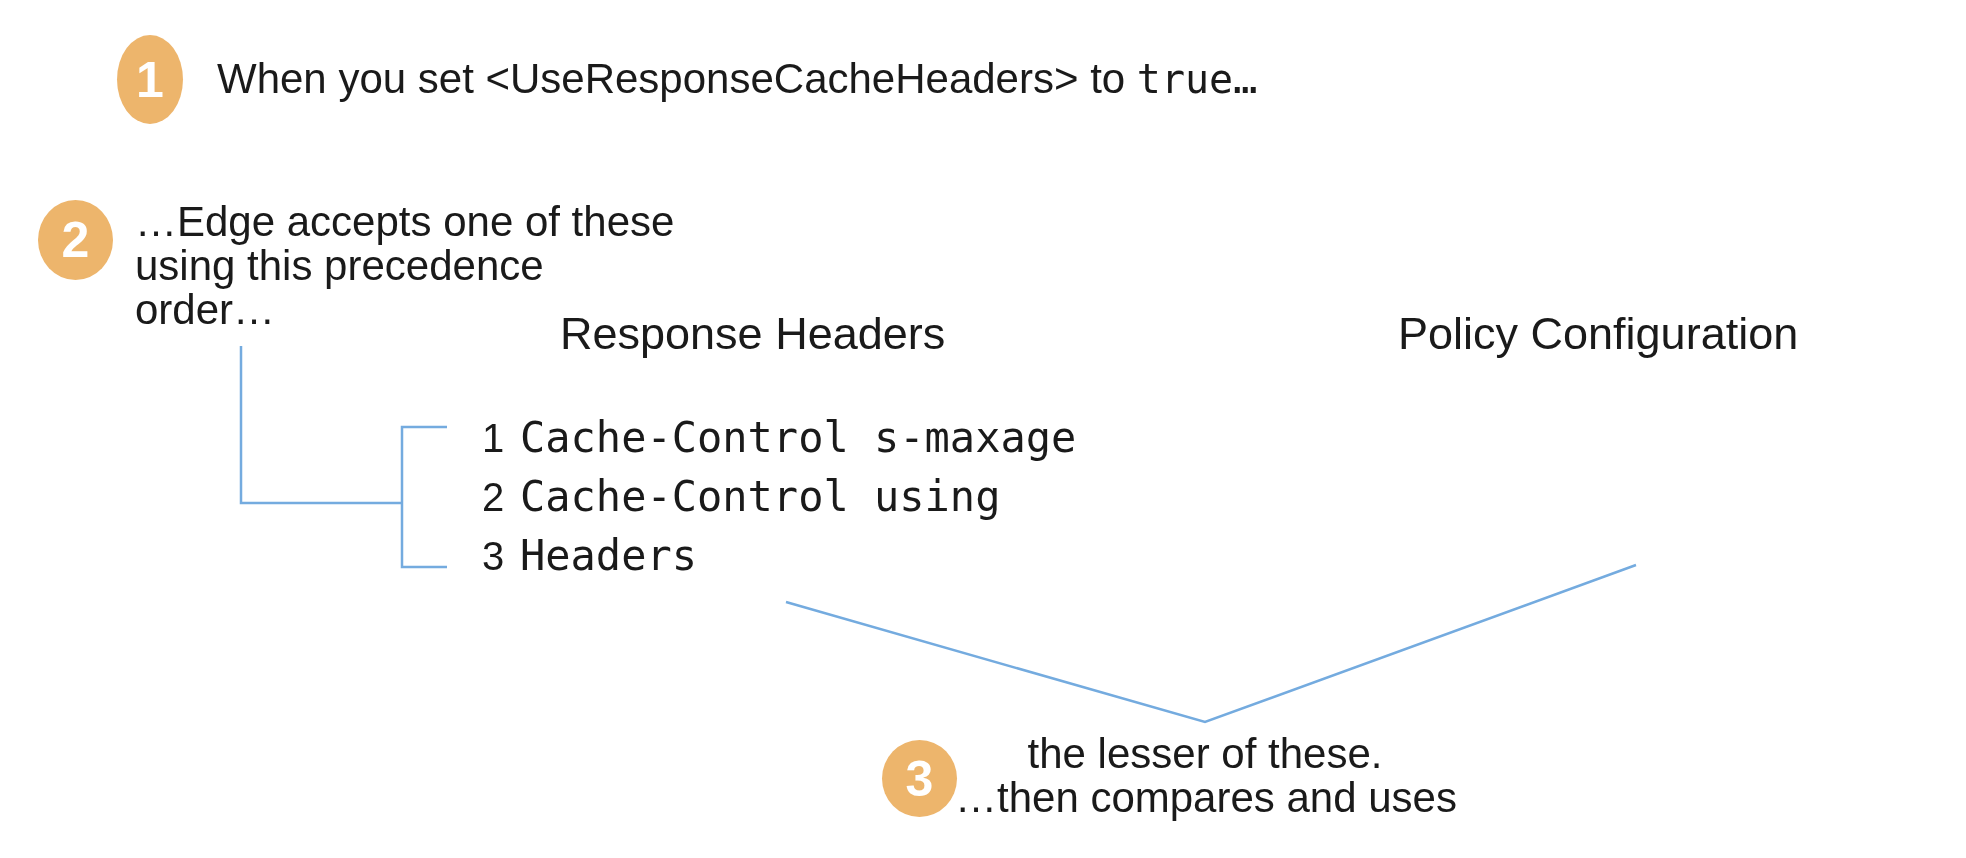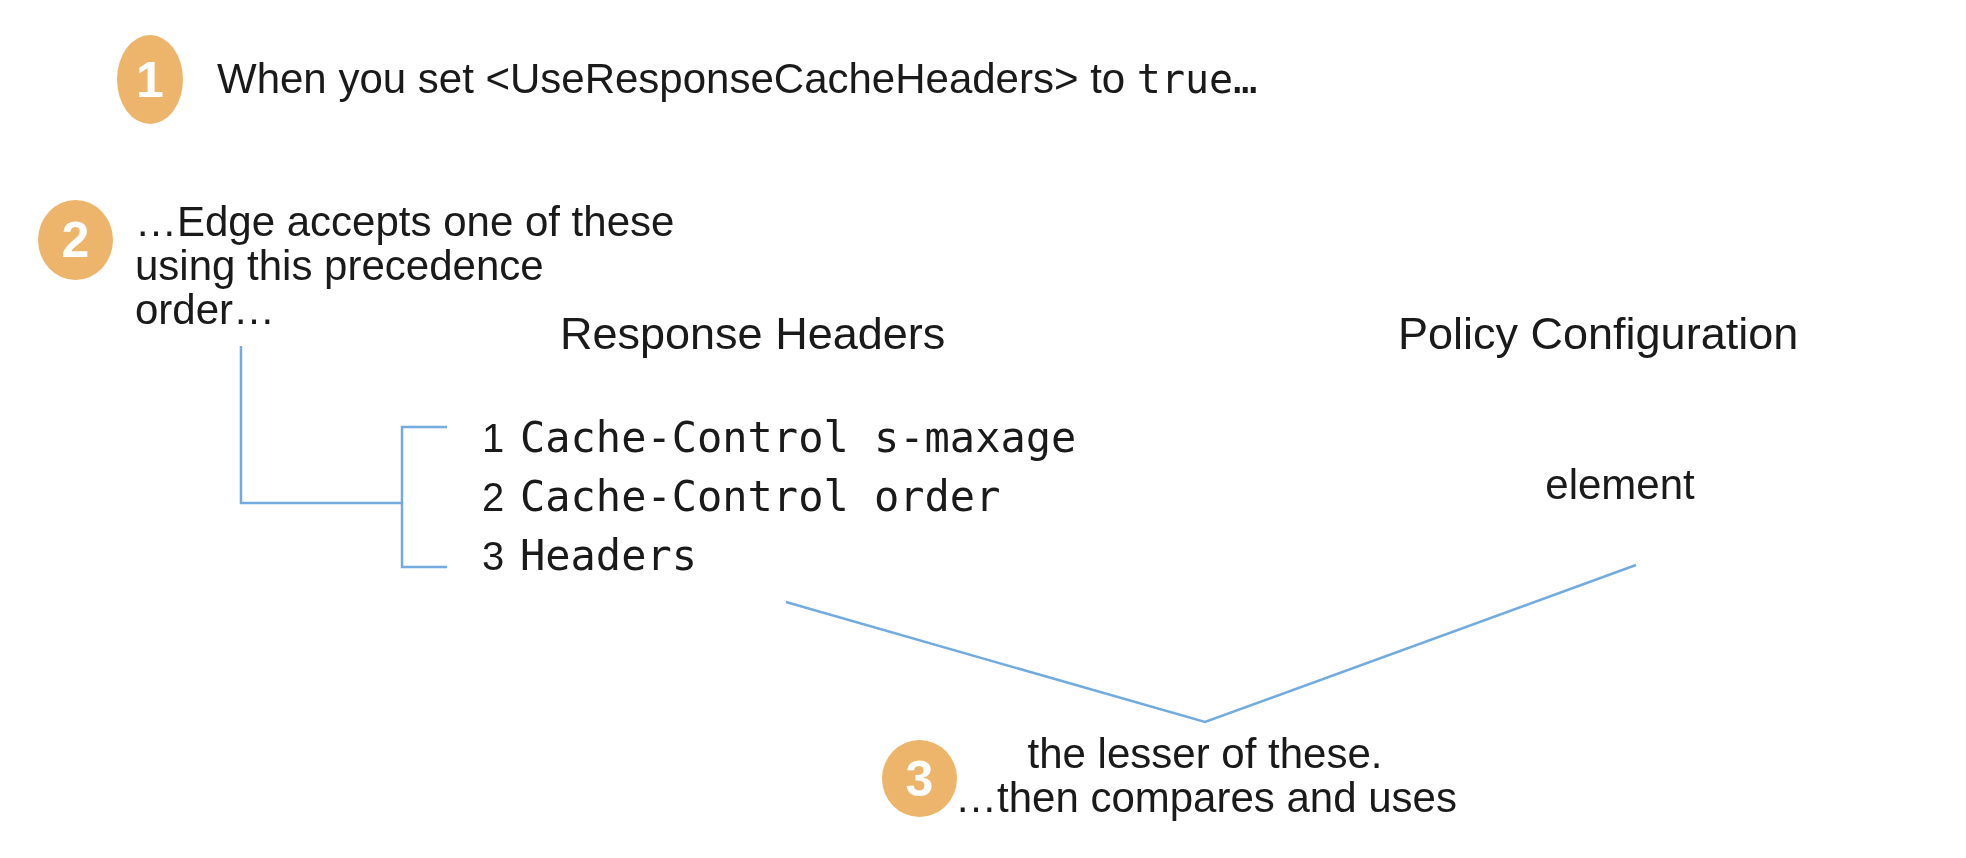--- a/index.html
+++ b/index.html
@@ -100,30 +100,29 @@
 
   <div class="heading" style="left:560px;top:308px;width:440px;">Response Headers</div>
 
   <div class="hdr-list">
     <div class="hdr-row">
       <span class="hdr-rank">1</span>
       <span class="hdr-name mono">Cache-Control s-maxage</span>
     </div>
     <div class="hdr-row">
       <span class="hdr-rank">2</span>
-      <span class="hdr-name mono">Cache-Control order</span>
+      <span class="hdr-name mono">Cache-Control using</span>
     </div>
     <div class="hdr-row">
       <span class="hdr-rank">3</span>
       <span class="hdr-name mono">Headers</span>
     </div>
   </div>
 
   <div class="heading" style="left:1398px;top:308px;width:444px;">Policy Configuration</div>
-  <div class="step-text center-col" style="left:1398px;top:463px;width:444px;white-space:nowrap;">element</div>
 
   <div class="badge" style="left:882px;top:740px;width:75px;height:77px;">
     <span>3</span>
   </div>
   <div class="step-text step3-text" style="left:955px;top:732px;width:500px;">
     <div>the lesser of these.</div>
     <div>…then compares and uses</div>
   </div>
 
 </div>

